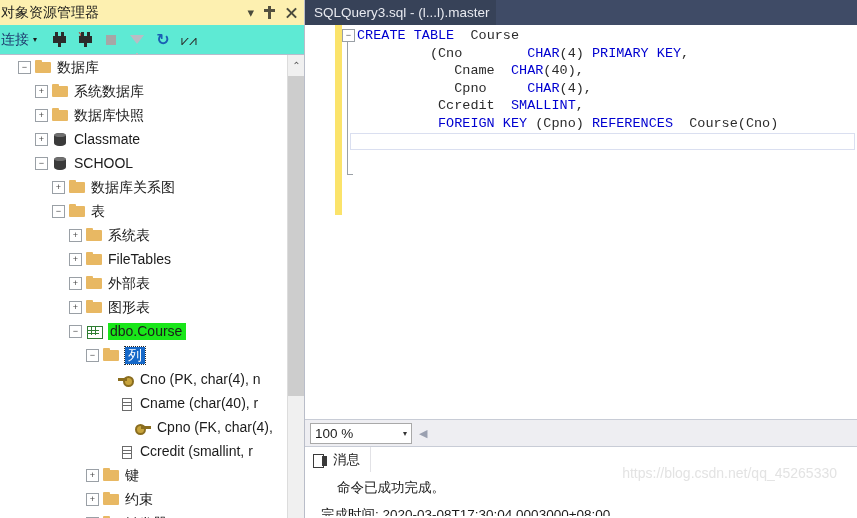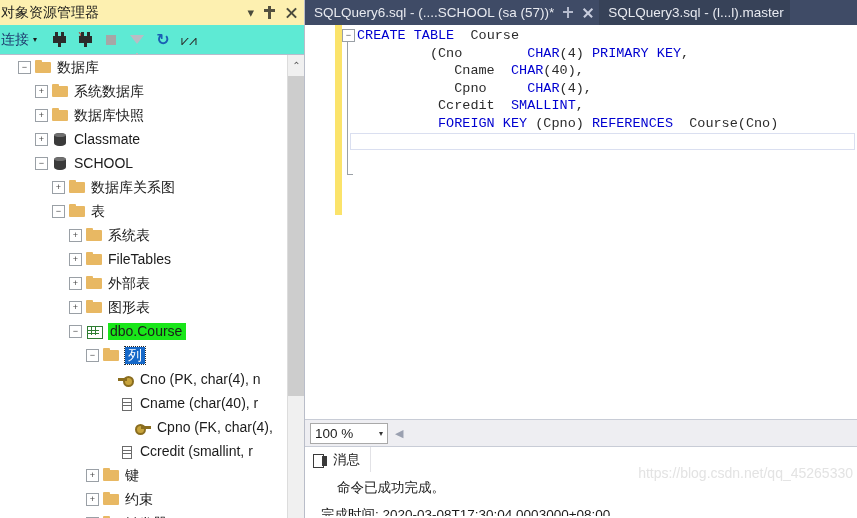--- a/index.html
+++ b/index.html
@@ -111,34 +111,34 @@
   pre.code{
     position:absolute;left:15px;top:0;margin:0;
     font-family:"Liberation Mono","DejaVu Sans Mono",monospace;
     font-size:13.5px;line-height:17.6px;color:#2b2b2b;white-space:pre;
   }
   .kw{color:#0000d0;}
   .curline{position:absolute;left:45px;top:108px;width:505px;height:17px;background:#fff;border:1px solid #dadff0;box-sizing:border-box;}
 
   
   .resbar{position:absolute;left:0;top:419px;width:552px;height:27px;background:#eeeef2;border-top:1px solid #c8ccd6;display:flex;align-items:center;}
-  .zoombox{width:78px;height:21px;margin-left:5px;background:#fff;border:1px solid #a9a9a9;display:flex;align-items:center;padding:0 4px;box-sizing:border-box;}
+  .zoombox{width:102px;height:21px;margin-left:5px;background:#fff;border:1px solid #a9a9a9;display:flex;align-items:center;padding:0 4px;box-sizing:border-box;}
   .zoombox .zv{font-size:13.5px;color:#1b1b1b;}
   .zoombox .zc{margin-left:auto;font-size:8px;color:#333;}
   .res-scroll-l{margin-left:7px;color:#9aa0b0;font-size:11px;}
   .respane{position:absolute;left:0;top:446px;width:552px;height:72px;background:#fff;border-top:1px solid #c8ccd6;}
   .restab{height:25px;display:flex;align-items:center;padding:0 10px 0 8px;width:max-content;background:#fff;border-right:1px solid #e2e2e6;}
   .msg-ico{width:14px;height:14px;position:relative;margin-right:6px;}
   .msg-ico:before{content:"";position:absolute;left:0;top:1px;width:9px;height:12px;border:1.4px solid #3a3a3a;background:#fff;}
   .msg-ico:after{content:"";position:absolute;left:9px;top:3px;width:5px;height:10px;background:#3a3a3a;}
   .restab-lbl{font-size:13.5px;color:#1b1b1b;}
   .msgline{font-size:13.5px;color:#1b1b1b;padding-left:32px;margin-top:7px;white-space:nowrap;}
   .msgline2{font-size:13.5px;color:#1b1b1b;padding-left:16px;margin-top:9px;white-space:nowrap;
             height:10px;overflow:hidden;}
-  .watermark{position:absolute;right:4px;top:18px;font-size:14px;color:#e3e3e3;white-space:nowrap;}
+  .watermark{position:absolute;right:20px;top:18px;font-size:14px;color:#e3e3e3;white-space:nowrap;}
 </style>
 </head>
 <body>
 
 <div class="app">
 
   <div class="oe">
 
     <div class="oe-title">
       <div class="oe-title-text">对象资源管理器</div>
@@ -338,27 +338,20 @@
     <div class="tree-sb">
       <div class="sb-up">⌃</div>
       <div class="sb-thumb"></div>
     </div>
     <div class="oe-rightedge"></div>
   </div>
 
   <div class="editor">
 
     <div class="tabstrip">
-      <div class="tab active">
-        <span>SQLQuery6.sql - (....SCHOOL (sa (57))*</span>
-        <span class="tab-icons">
-          <i class="tpin"></i>
-          <i class="tclose"></i>
-        </span>
-      </div>
       <div class="tab inactive">
         <span>SQLQuery3.sql - (l...l).master</span>
       </div>
     </div>
 
     <div class="code-area">
       <div class="chgbar"></div>
       <div class="codewrap">
         <div class="collapse-col">
           <div class="cbox">−</div>

